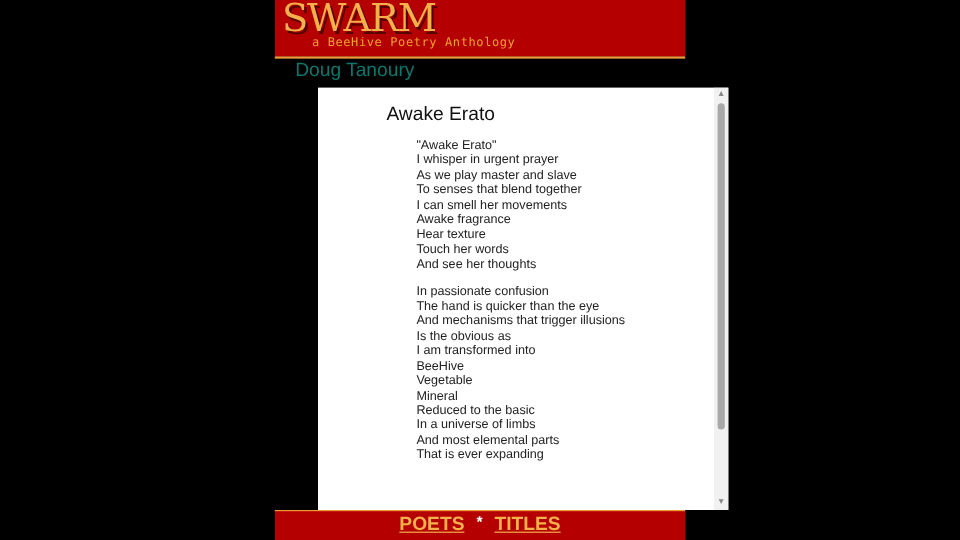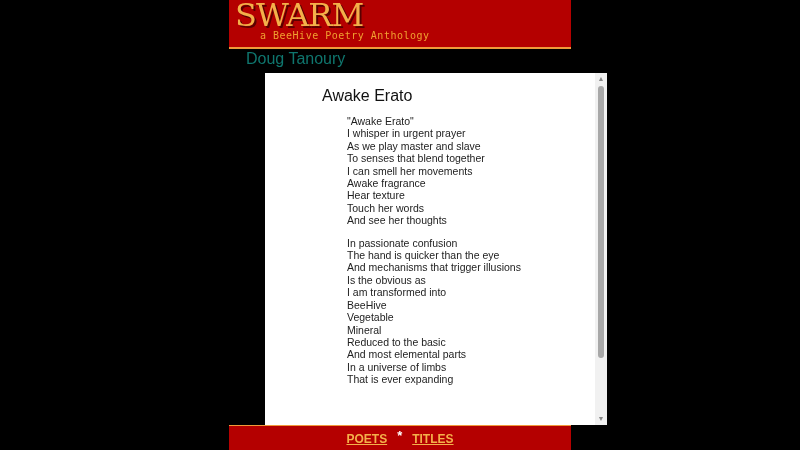--- a/index.html
+++ b/index.html
@@ -15,21 +15,21 @@
   .select .chev { position:absolute; right:3px; top:0; font-size:7px; color:#888; }
   .content { position:absolute; left:0; top:73px; width:342px; height:352px; background:#fff; overflow:hidden;margin-left:36px; }
   .title { position:absolute; left:57px; top:14px; font-size:16px; color:#111; }
   .poem { position:absolute; left:82px; top:42px; font-size:10.5px; color:#222; line-height:12.4px; }
   .stanza { margin-bottom:10px; }
   .scrollbar { position:absolute; left:330px; top:0; width:12px; height:352px; background:#f1f1f1; }
   .scroll-up, .scroll-down { position:absolute; left:0; width:12px; height:12px; font-size:7px; color:#888; text-align:center; line-height:12px; }
   .scroll-up { top:0; } .scroll-down { bottom:0; }
   .thumb { position:absolute; left:3px; top:13px; width:6px; height:272px; background:#a8a8a8; border-radius:3px; }
   .footer { position:absolute; left:0; top:425px; width:342px; height:25px; background:#b40000; border-top:1px solid #f09a3a; text-align:center; }
-  .footer a { color:#f4b04a; font-weight:bold; font-size:12px; text-decoration:underline; position:relative; top:3px; }
+  .footer a { color:#f4b04a; font-weight:bold; font-size:16px; text-decoration:underline; position:relative; top:3px; }
   .star { color:#fff; font-weight:bold; font-size:13px; margin:0 10px; position:relative; top:0px; }
 </style>
 </head>
 <body>
 
 <div class="page">
   <div class="header">
     <div class="logo">SWARM</div>
     <div class="tagline">a BeeHive Poetry Anthology</div>
   </div>
@@ -58,22 +58,22 @@
       <div class="stanza">
         <div>In passionate confusion</div>
         <div>The hand is quicker than the eye</div>
         <div>And mechanisms that trigger illusions</div>
         <div>Is the obvious as</div>
         <div>I am transformed into</div>
         <div>BeeHive</div>
         <div>Vegetable</div>
         <div>Mineral</div>
         <div>Reduced to the basic</div>
+        <div>In a universe of limbs</div>
         <div>And most elemental parts</div>
-        <div>In a universe of limbs</div>
         <div>That is ever expanding</div>
       </div>
     </div>
     <div class="scrollbar">
       <div class="scroll-up">▲</div>
       <div class="thumb"></div>
       <div class="scroll-down">▼</div>
     </div>
   </div>
   <div class="footer">

